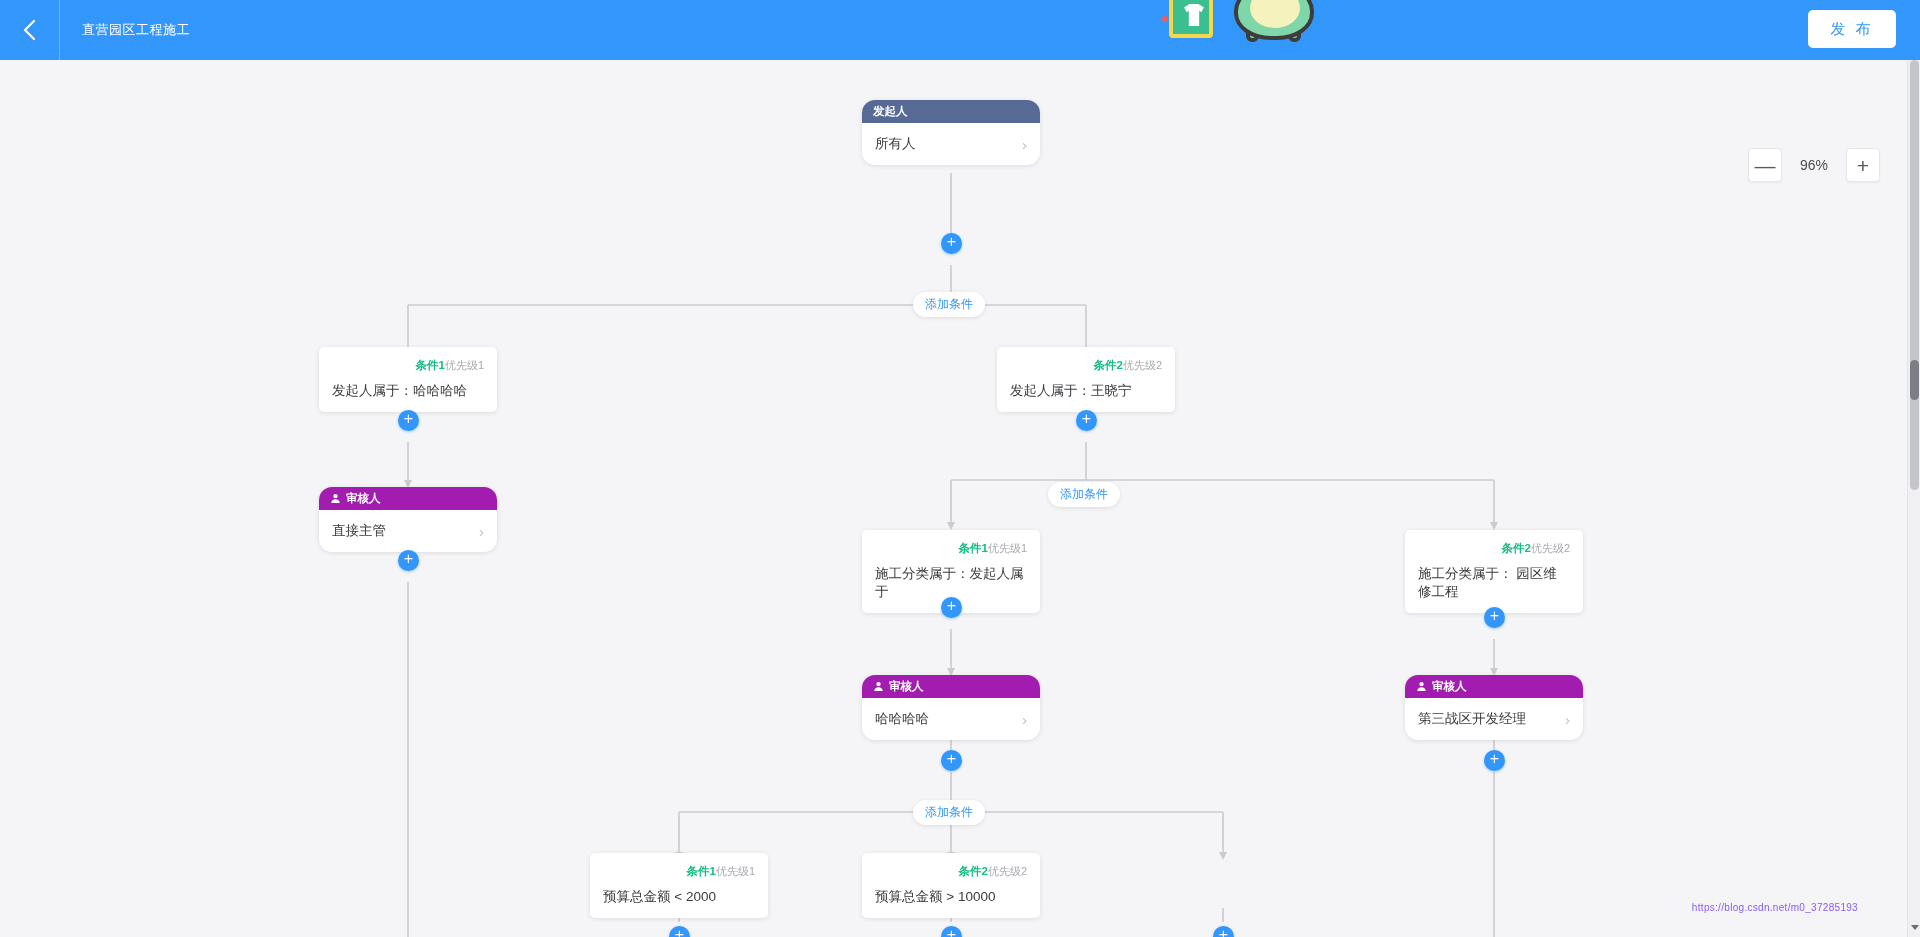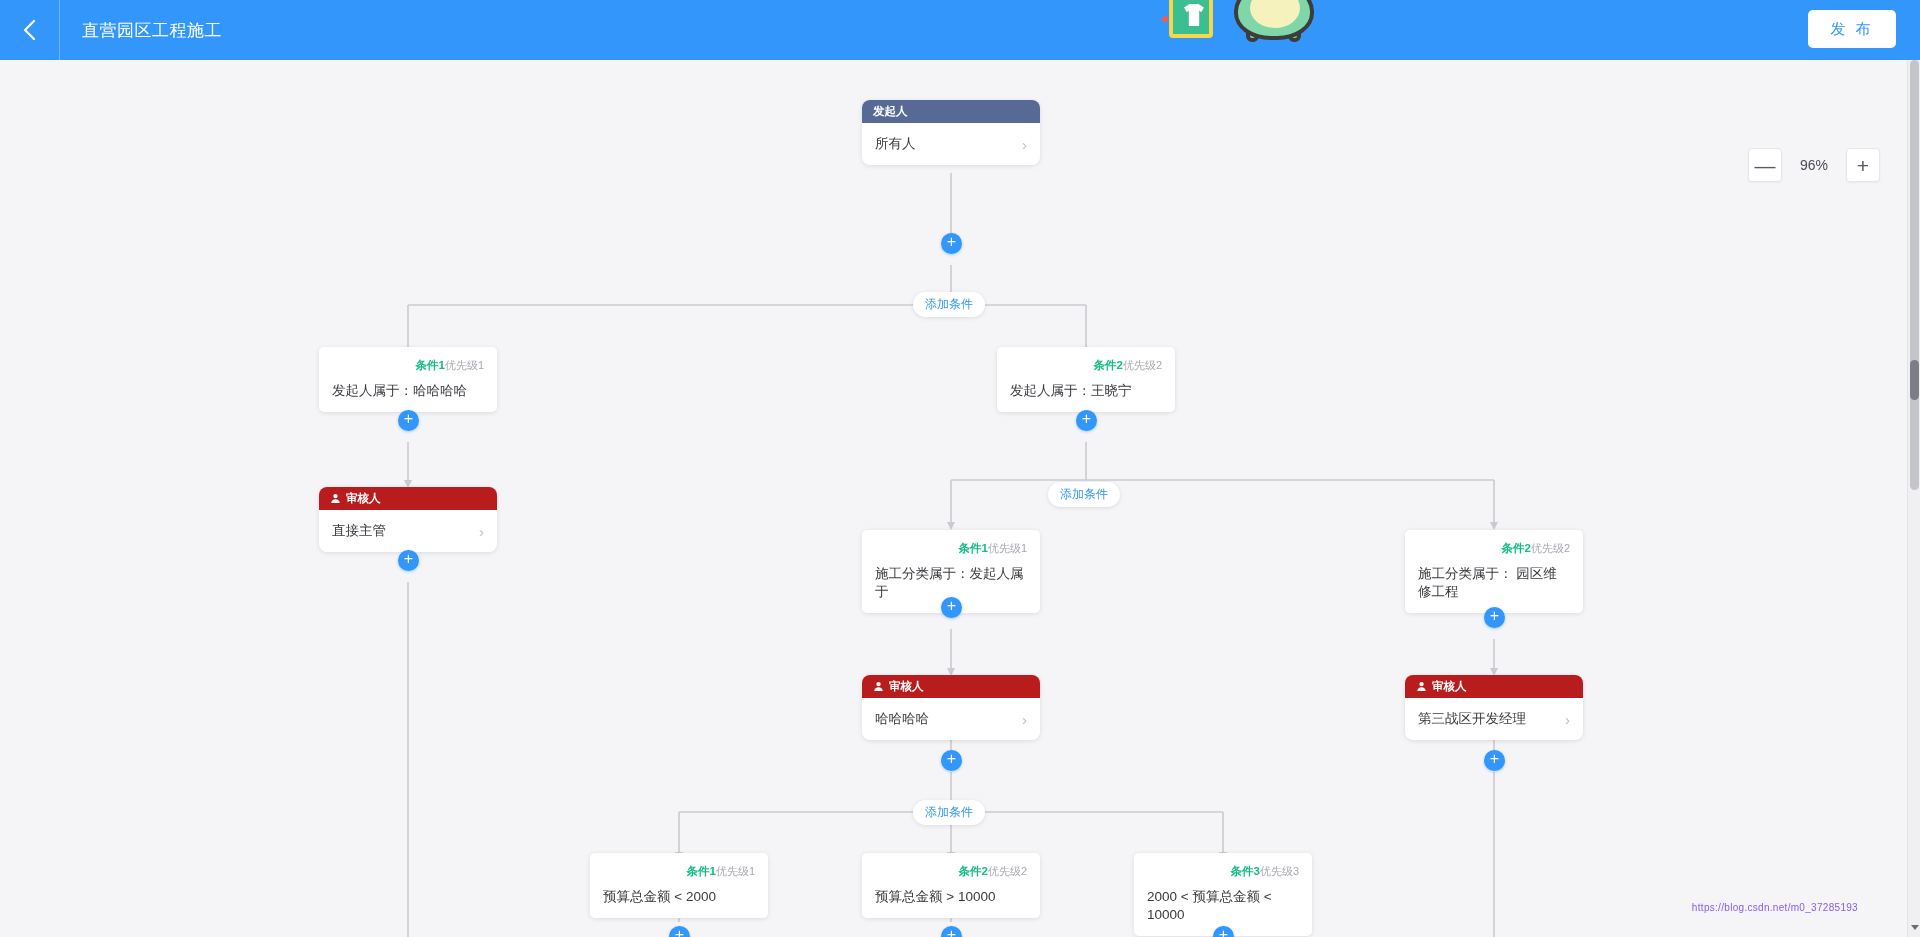--- a/index.html
+++ b/index.html
@@ -20,21 +20,21 @@
   }
   .back-btn {
     width: 60px; height: 60px;
     display: flex; align-items: center; justify-content: center;
     cursor: pointer;
     border-right: 1px solid rgba(255,255,255,0.30);
   }
   .back-btn svg { display: block; }
   .header-title {
     color: #ffffff;
-    font-size: 17px;
+    font-size: 13px;
     margin-left: 22px;
     letter-spacing: .5px;
     white-space: nowrap;
   }
   .mascot {
     position: absolute;
     left: 1160px; top: -22px;
     width: 160px; height: 62px;
   }
   .mascot .book {
@@ -112,36 +112,36 @@
     overflow: hidden;
   }
   .flow { position: absolute; top: 0; left: 0; width: 1920px; height: 1400px; }
   .flow svg.lines { position: absolute; top: 0; left: 0; width: 1920px; height: 1400px; }
 
   
   .node {
     position: absolute;
     width: 178px;
     background: #ffffff;
-    border-radius: 8px;
+    border-radius: 13px;
     box-shadow: 0 1px 5px rgba(0,0,0,.10);
     overflow: hidden;
     cursor: pointer;
     z-index: 5;
   }
   .node-head {
     height: 23px;
     display: flex; align-items: center;
     padding: 0 11px;
     font-size: 11.5px;
     color: #ffffff;
     font-weight: bold;
   }
   .node-head.initiator { background: #576a95; }
-  .node-head.approver  { background: #b91c1c; }
+  .node-head.approver  { background: #a21caf; }
   .node-head .usr-icon { margin-right: 5px; display: flex; }
   .node-body {
     height: 42px;
     display: flex; align-items: center; justify-content: space-between;
     padding: 0 13px;
     font-size: 13.5px;
     color: #3a3a40;
   }
   .chev { color: #bdbdc6; font-size: 15px; line-height: 1; }
 
@@ -462,27 +462,20 @@
     </div>
 
     <div class="cond" style="left:862px; top:793px;">
       <div class="cond-top">
         <span class="cond-name">条件2</span>
         <span class="cond-prio">优先级2</span>
       </div>
       <div class="cond-text">预算总金额 &gt; 10000</div>
     </div>
 
-    <div class="cond" style="left:1134px; top:793px;">
-      <div class="cond-top">
-        <span class="cond-name">条件3</span>
-        <span class="cond-prio">优先级3</span>
-      </div>
-      <div class="cond-text">2000 &lt; 预算总金额 &lt; 10000</div>
-    </div>
 
     <div class="plus" style="left:669px; top:866px;">
       <span>+</span>
     </div>
     <div class="plus" style="left:941px; top:866px;">
       <span>+</span>
     </div>
     <div class="plus" style="left:1213px; top:866px;">
       <span>+</span>
     </div>

